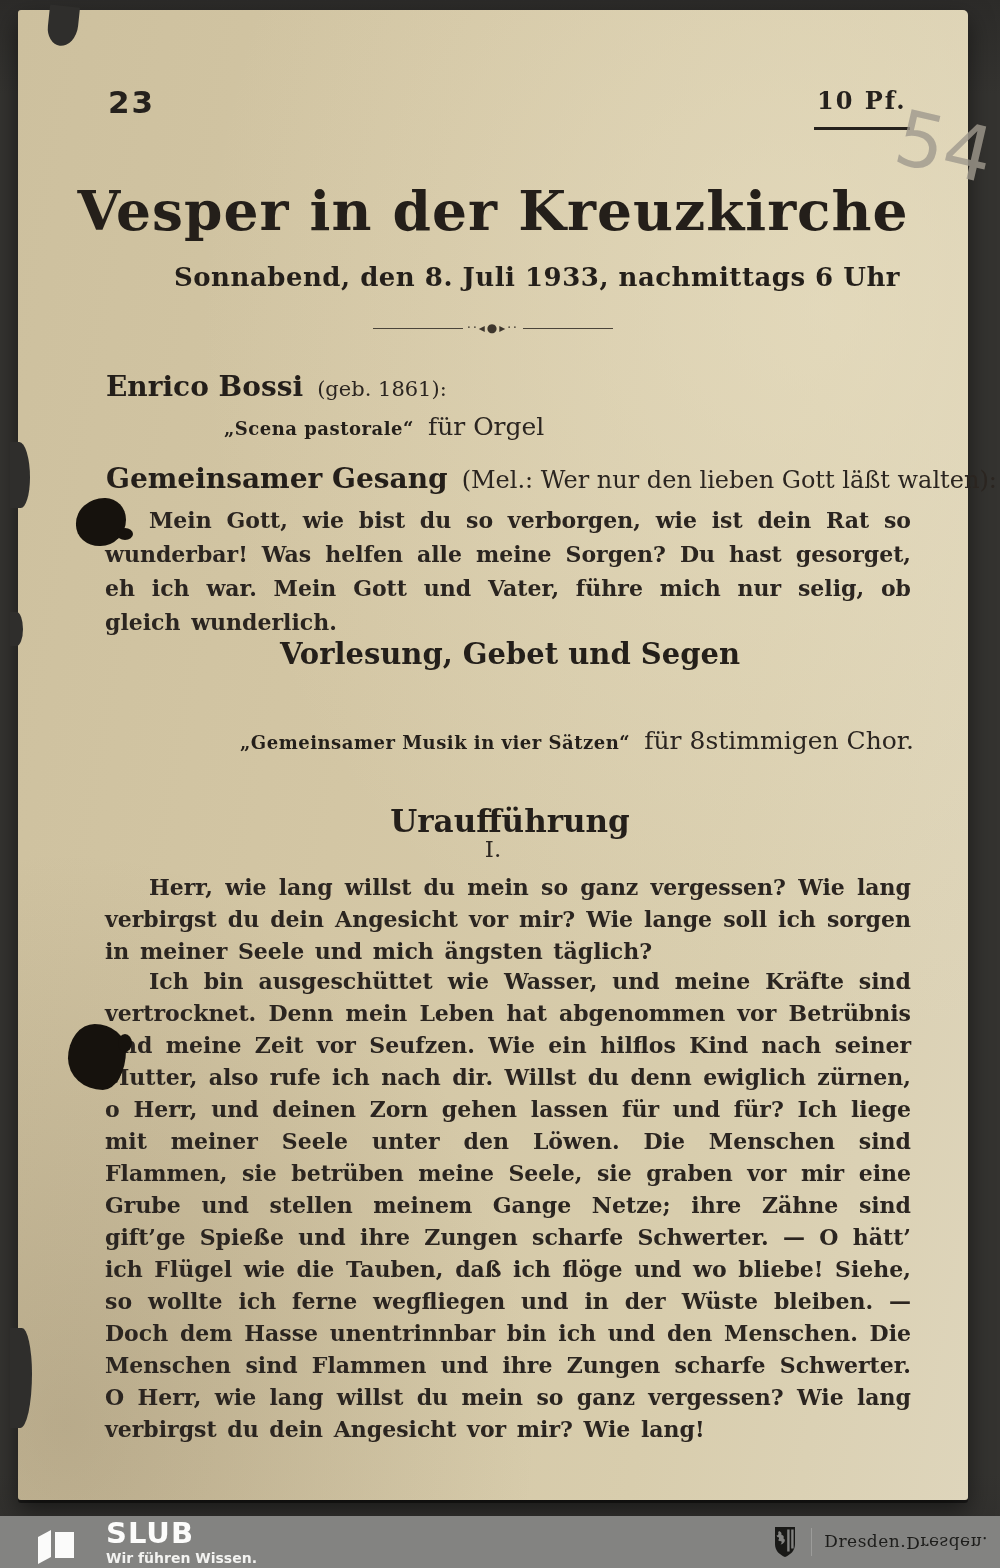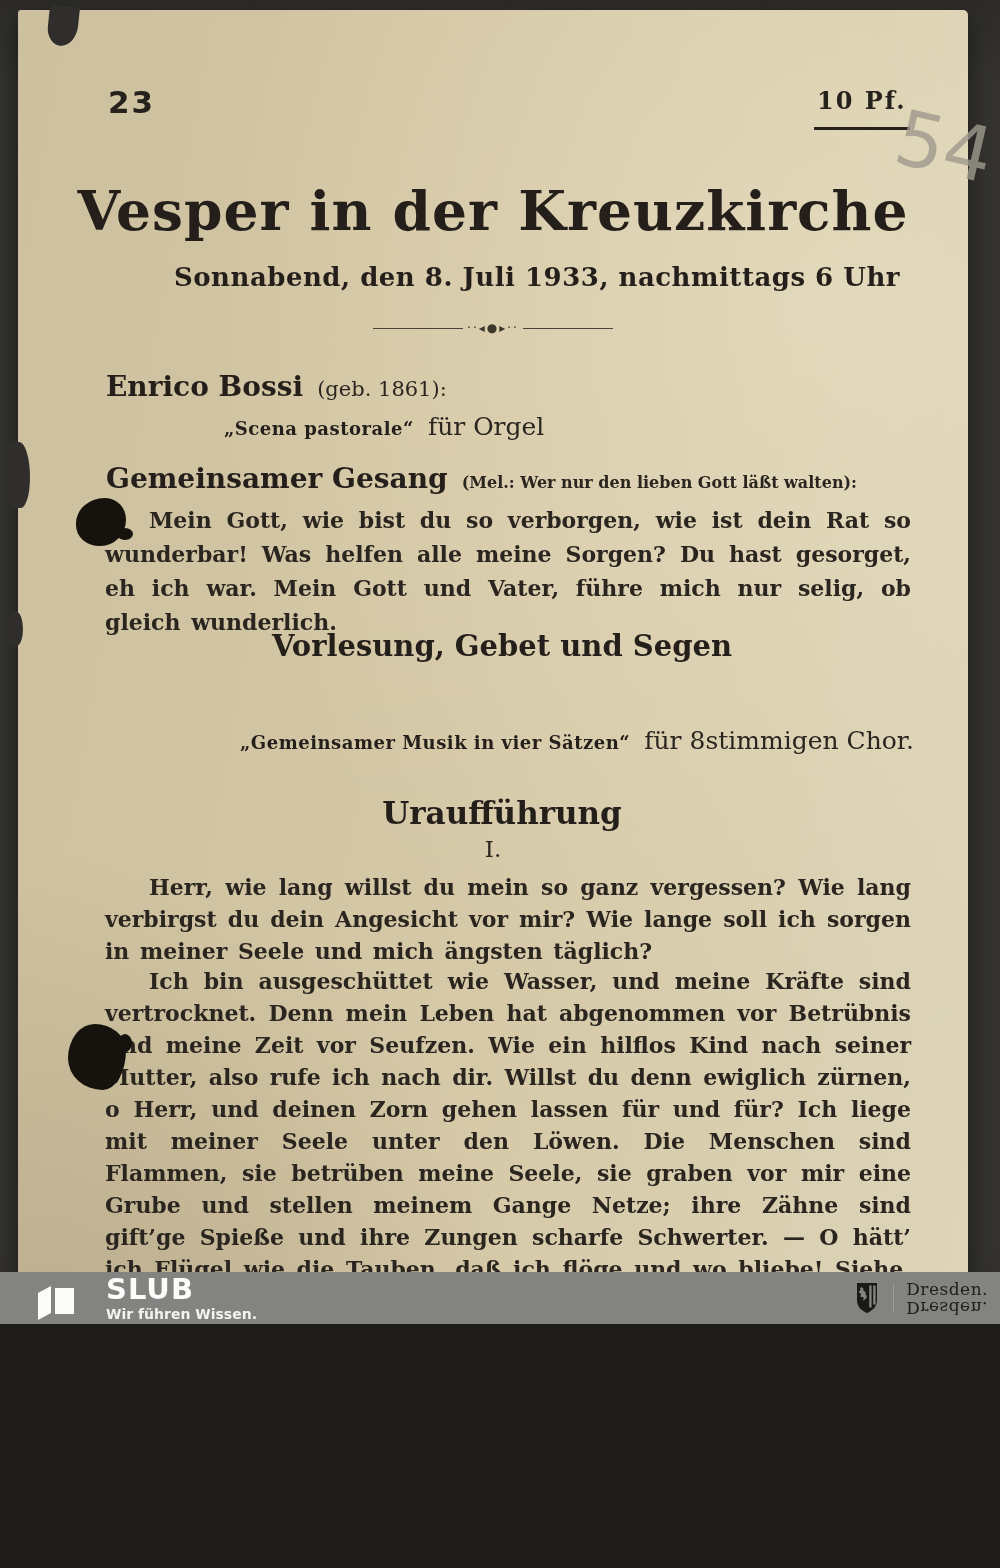--- a/index.html
+++ b/index.html
@@ -1,17 +1,17 @@
 <!DOCTYPE html>
 <html><head>
 <meta charset="utf-8">
 <style>
   html,body{margin:0;padding:0;background:#1e1d1b;}
   .stage{
-    position:relative;width:1000px;height:1324px;overflow:hidden;
+    position:relative;width:1000px;height:1568px;overflow:hidden;
     background:linear-gradient(180deg,#2c2b29 0%,#343330 6%,#343330 94%,#2e2d2b 100%);
     font-family:"DejaVu Serif", serif;
   }
   
   .paper{
     position:absolute;left:18px;top:10px;width:950px;height:1490px;
     background:
       radial-gradient(120% 90% at 85% 20%, rgba(235,226,198,.55) 0%, rgba(235,226,198,0) 55%),
       radial-gradient(90% 70% at 5% 95%, rgba(120,104,78,.28) 0%, rgba(120,104,78,0) 55%),
       linear-gradient(100deg,#cdc09e 0%,#d3c6a4 38%,#d8cdad 72%,#ded5bb 100%);
@@ -44,49 +44,49 @@
   .ornament{position:absolute;left:0;top:312px;width:100%;display:flex;align-items:center;justify-content:center;color:#3d362d;}
   .orn-rule{width:90px;height:1px;background:#4a443a;}
   .orn-glyph{font-size:12px;letter-spacing:2px;margin:0 4px;line-height:1;}
 
   .prog-head{position:absolute;left:88px;white-space:nowrap;}
   .frak-big{font-size:28px;font-weight:bold;color:#241f1a;}
   .roman-small{font-size:21px;font-weight:normal;margin-left:9px;color:#2b2520;}
   .work-line{position:absolute;white-space:nowrap;}
   .work-title{font-size:18px;font-weight:bold;letter-spacing:.5px;color:#241f1a;}
   .work-suffix{font-size:25px;font-weight:normal;margin-left:9px;color:#2b2520;}
-  .gesang-melody{font-size:16px;font-weight:bold;margin-left:9px;color:#2b2520;}
+  .gesang-melody{font-size:24px;font-weight:normal;margin-left:9px;color:#2b2520;}
 
   .bodytext{position:absolute;left:86px;width:806px;margin:1px;
     font-size:22px;font-weight:bold;line-height:32px;text-align:justify;text-align-last:left;
     word-spacing:3px;color:#2b2520;}
   .indent{text-indent:44px;}
   .hymn{top:492px;line-height:34px;}
-  .center-head{position:absolute;left:0;width:100%;margin:9px;text-align:center;font-weight:bold;color:#241f1a;}
+  .center-head{position:absolute;left:0;width:100%;margin:17px;text-align:center;font-weight:bold;color:#241f1a;}
   .vorlesung{top:610px;font-size:29px;}
   .urauf{top:776px;font-size:31px;}
   .movement{position:absolute;left:0;top:826px;width:100%;text-align:center;font-size:23px;font-weight:normal;color:#2b2520;}
   .para1{top:860px;}
   .para2{top:954px;}
 
   
   .footerbar{
     position:absolute;left:0;bottom:0;width:1000px;height:52px;background:#838381;
     display:flex;align-items:center;justify-content:space-between;
     font-family:"DejaVu Sans",sans-serif;
   }
   .slub{display:flex;align-items:flex-end;margin-left:36px;cursor:pointer;gap:16px;}
   .book-icon{width:40px;height:36px;margin-top:-2px;}
   .slub-words{margin-left:14px;line-height:1;}
   .slub-name{font-size:29px;font-weight:bold;color:#fcfcfb;letter-spacing:1px;}
   .slub-slogan{font-size:14px;font-weight:bold;color:#f3f3f1;margin-top:3px;}
   .dresden{display:flex;align-items:center;margin-right:12px;cursor:pointer;}
   .arms-icon{width:24px;height:34px;}
   .dresden-divider{width:1px;height:28px;background:#9c9c9a;margin:0 12px 0 14px;}
-  .dresden-words{display:flex;flex-direction:column;line-height:1;color:#1d1d1b;}
+  .dresden-words{display:flex;flex-direction:row;line-height:1;color:#1d1d1b;}
   .dd{font-family:"DejaVu Serif",serif;font-size:17px;letter-spacing:.5px;}
   .dd-reflect{transform:scaleY(-1);margin-top:1px;}
 </style>
 </head>
 <body>
 
 <div class="stage">
 
   <div class="paper">
     <div class="edge-mark em1"></div>

